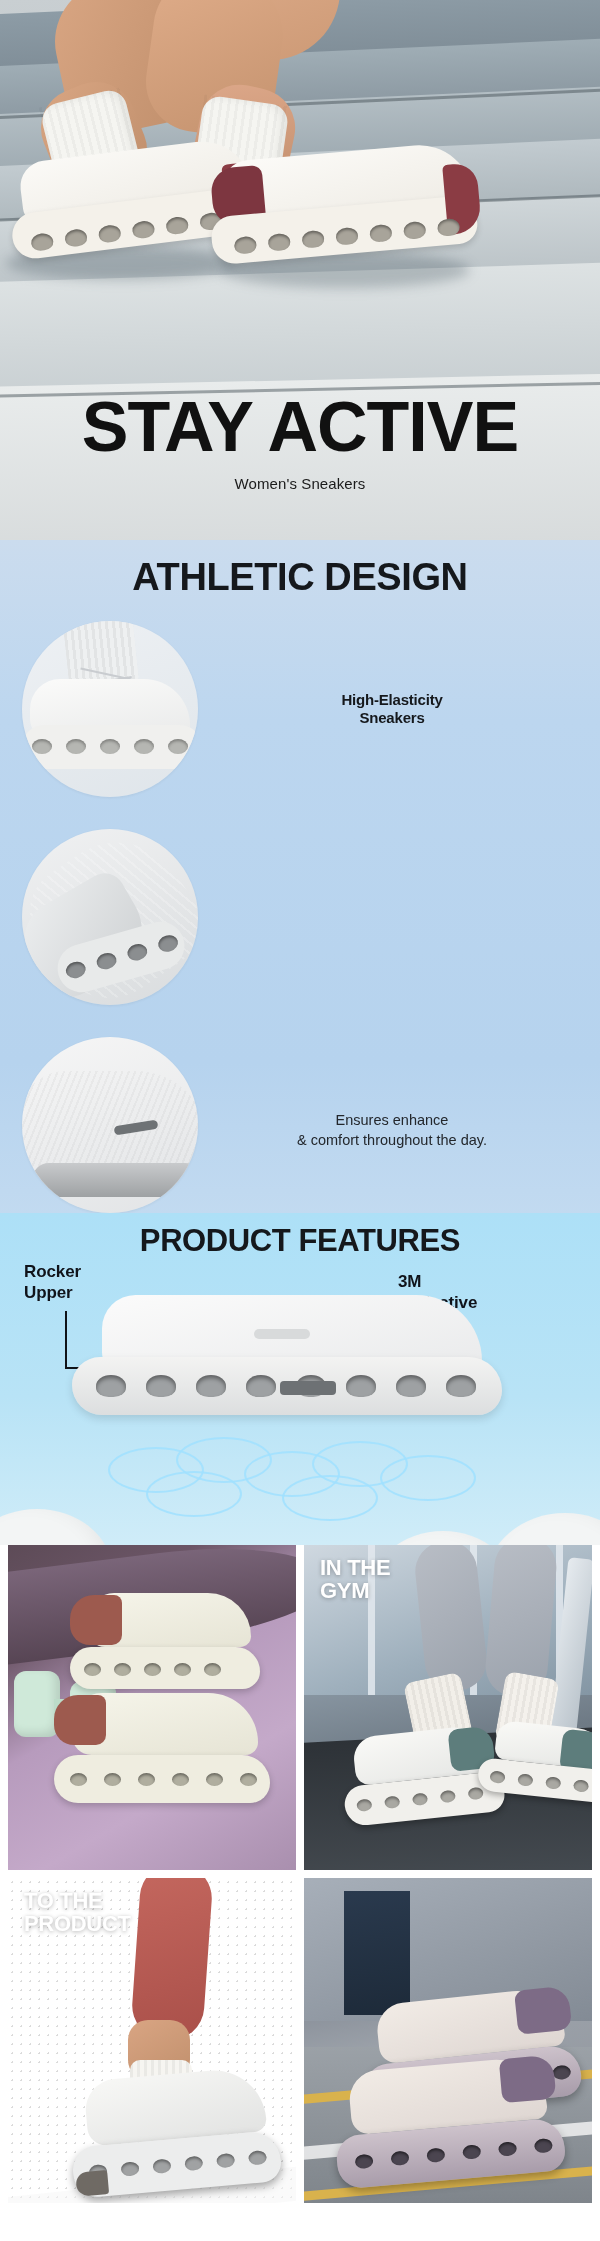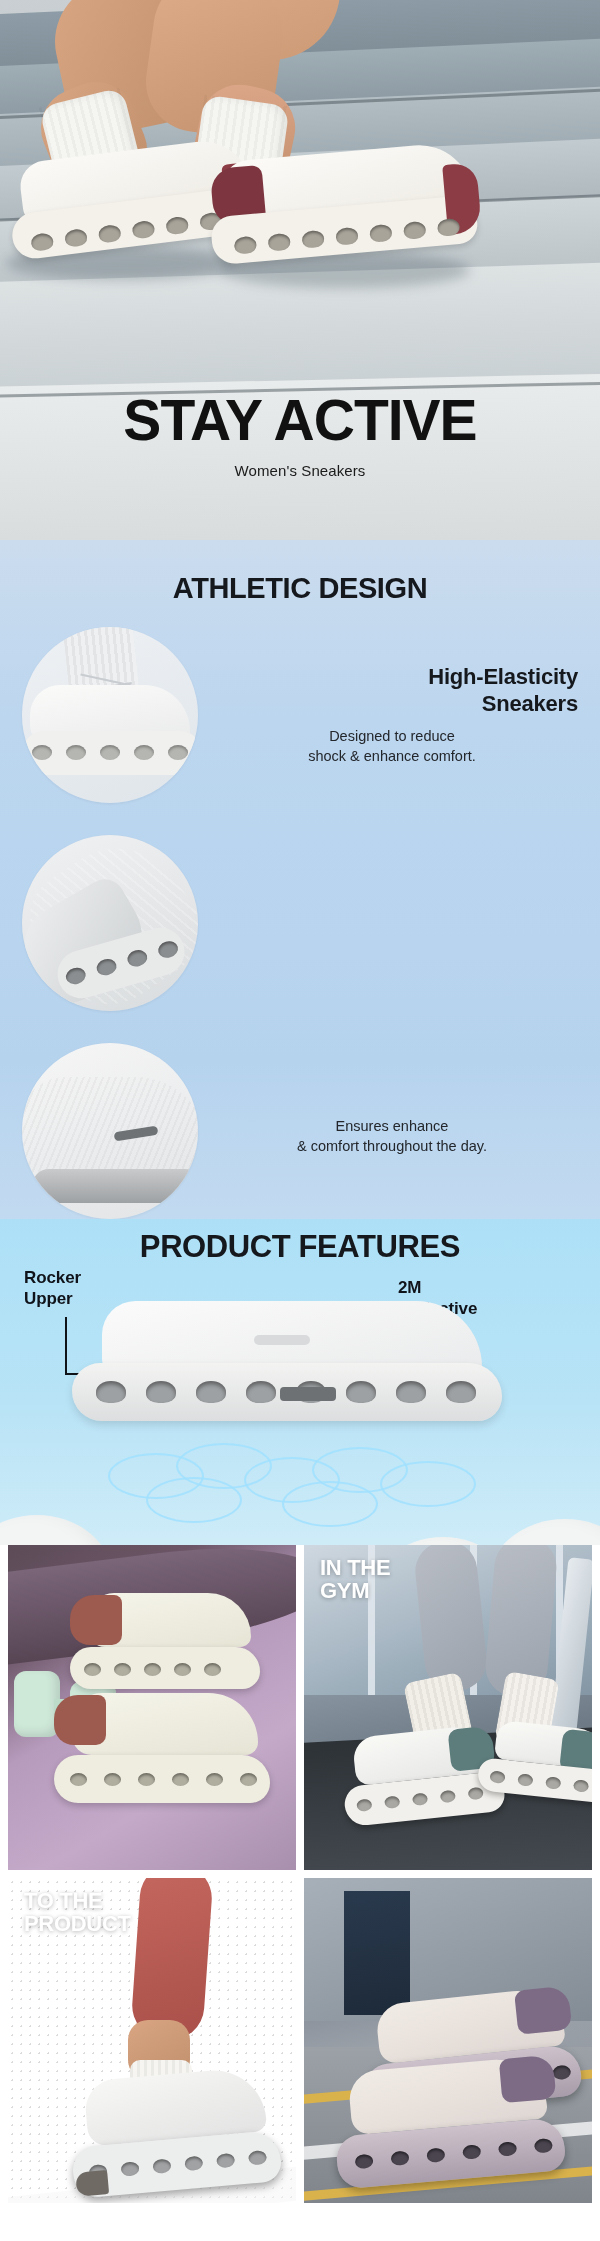--- a/index.html
+++ b/index.html
@@ -73,37 +73,37 @@
                 border-radius:6px 26px 30px 8px; }
   .shoeR .heelw{ position:absolute; left:6px; top:6px; width:52px; height:58px;
                  background:#7d3640; border-radius:24px 10px 10px 24px; }
   .hole-row { position:absolute; top:68px; left:24px; width:90%; height:20px; }
   .hole-row i { position:absolute; width:22px; height:17px; background:#a8a49a;
                 border-radius:50% 50% 45% 45%; box-shadow:inset 0 2px 3px rgba(0,0,0,.4); }
   .shadowblob{ position:absolute; background:rgba(70,85,96,.30); filter:blur(6px);
                border-radius:50%; }
 
   .hero-text { position:absolute; left:0; right:0; top:392px; text-align:center; z-index:9; }
-  .hero-title { font-size:57px; font-weight:bold; letter-spacing:-1px; color:#111;
+  .hero-title { font-size:70px; font-weight:bold; letter-spacing:-1px; color:#111;
                 line-height:1; }
   .hero-sub { margin-top:13px; font-size:15px; color:#1b1b1b; letter-spacing:.1px; }
 
   
   .design { position:relative; width:600px; height:1005px;
             background:linear-gradient(180deg,#cbdcee 0%,#bcd6ef 18%,#b6d3ee 52%,#cfe2f3 84%,#e9f1f9 100%); }
-  .sec-title { text-align:center; font-size:29px; font-weight:bold; color:#15181c;
-               letter-spacing:-.4px; padding-top:32px; }
+  .sec-title { text-align:center; font-size:38px; font-weight:bold; color:#15181c;
+               letter-spacing:-.4px; padding-top:16px; }
   .feat { position:relative; display:flex; align-items:center; gap:8px;
           padding:0 22px; margin-top:22px; }
   .circle { flex:0 0 auto; width:176px; height:176px; border-radius:50%;
             overflow:hidden; position:relative;
             background:#e4eaf0; box-shadow:0 1px 3px rgba(0,0,0,.06); }
   .feat-txt { flex:1; text-align:center; }
-  .feat-h { font-size:22px; font-weight:bold; color:#15181c; line-height:1.22;
-            letter-spacing:-.2px;text-align:right; }
+  .feat-h { font-size:15px; font-weight:bold; color:#15181c; line-height:1.22;
+            letter-spacing:-.2px; }
   .feat-p { margin-top:9px; font-size:14.5px; color:#23272c; line-height:1.38; }
 
   
   .c1 { background:linear-gradient(160deg,#eef1f4,#dfe5ea); }
   .c1 .sk { position:absolute; left:44px; top:-6px; width:70px; height:76px;
             background:#eef0f1; border-radius:12px;
             background-image:repeating-linear-gradient(90deg,rgba(0,0,0,.05) 0 3px,transparent 3px 7px);
             transform:rotate(-6deg); }
   .c1 .up { position:absolute; left:8px; top:58px; width:160px; height:60px;
             background:linear-gradient(170deg,#fbfbfa,#e9eaea); border-radius:30px 46px 12px 20px; }
@@ -366,24 +366,20 @@
           <i style="left:78px"></i>
         <i style="left:112px"></i>
           <i style="left:146px"></i>
       </div>
     </div>
     <div class="feat-txt">
       <div class="feat-h">
         <span>High-Elasticity</span><br>
         <span>Sneakers</span>
       </div>
-      <div class="feat-p">
-        <span>Designed to reduce</span><br>
-        <span>shock &amp; enhance comfort.</span>
-      </div>
     </div>
   </div>
 
   <div class="feat" style="margin-top:32px;">
     <div class="circle c2">
       <div class="tr"></div>
       <div class="tr2"></div>
       <div class="wv">
         <i style="left:8px"></i>
           <i style="left:40px"></i>
@@ -410,21 +406,21 @@
   <div class="pf">
     <h2 class="pf-title">PRODUCT FEATURES</h2>
 
     <div class="lbl lbl-l">
       <span>Rocker</span><br>
       <span>Upper</span>
     </div>
     <div class="conn conn-l"></div>
 
     <div class="lbl lbl-r">
-      <span>2M</span><br>
+      <span>3M</span><br>
       <span>Reflective</span><br>
       <span>Strip</span>
     </div>
     <div class="conn conn-r"></div>
     <div class="dot"></div>
 
     <div class="big-shoe">
       <div class="bb"></div>
       <div class="tb2"></div>
       <div class="bm">

